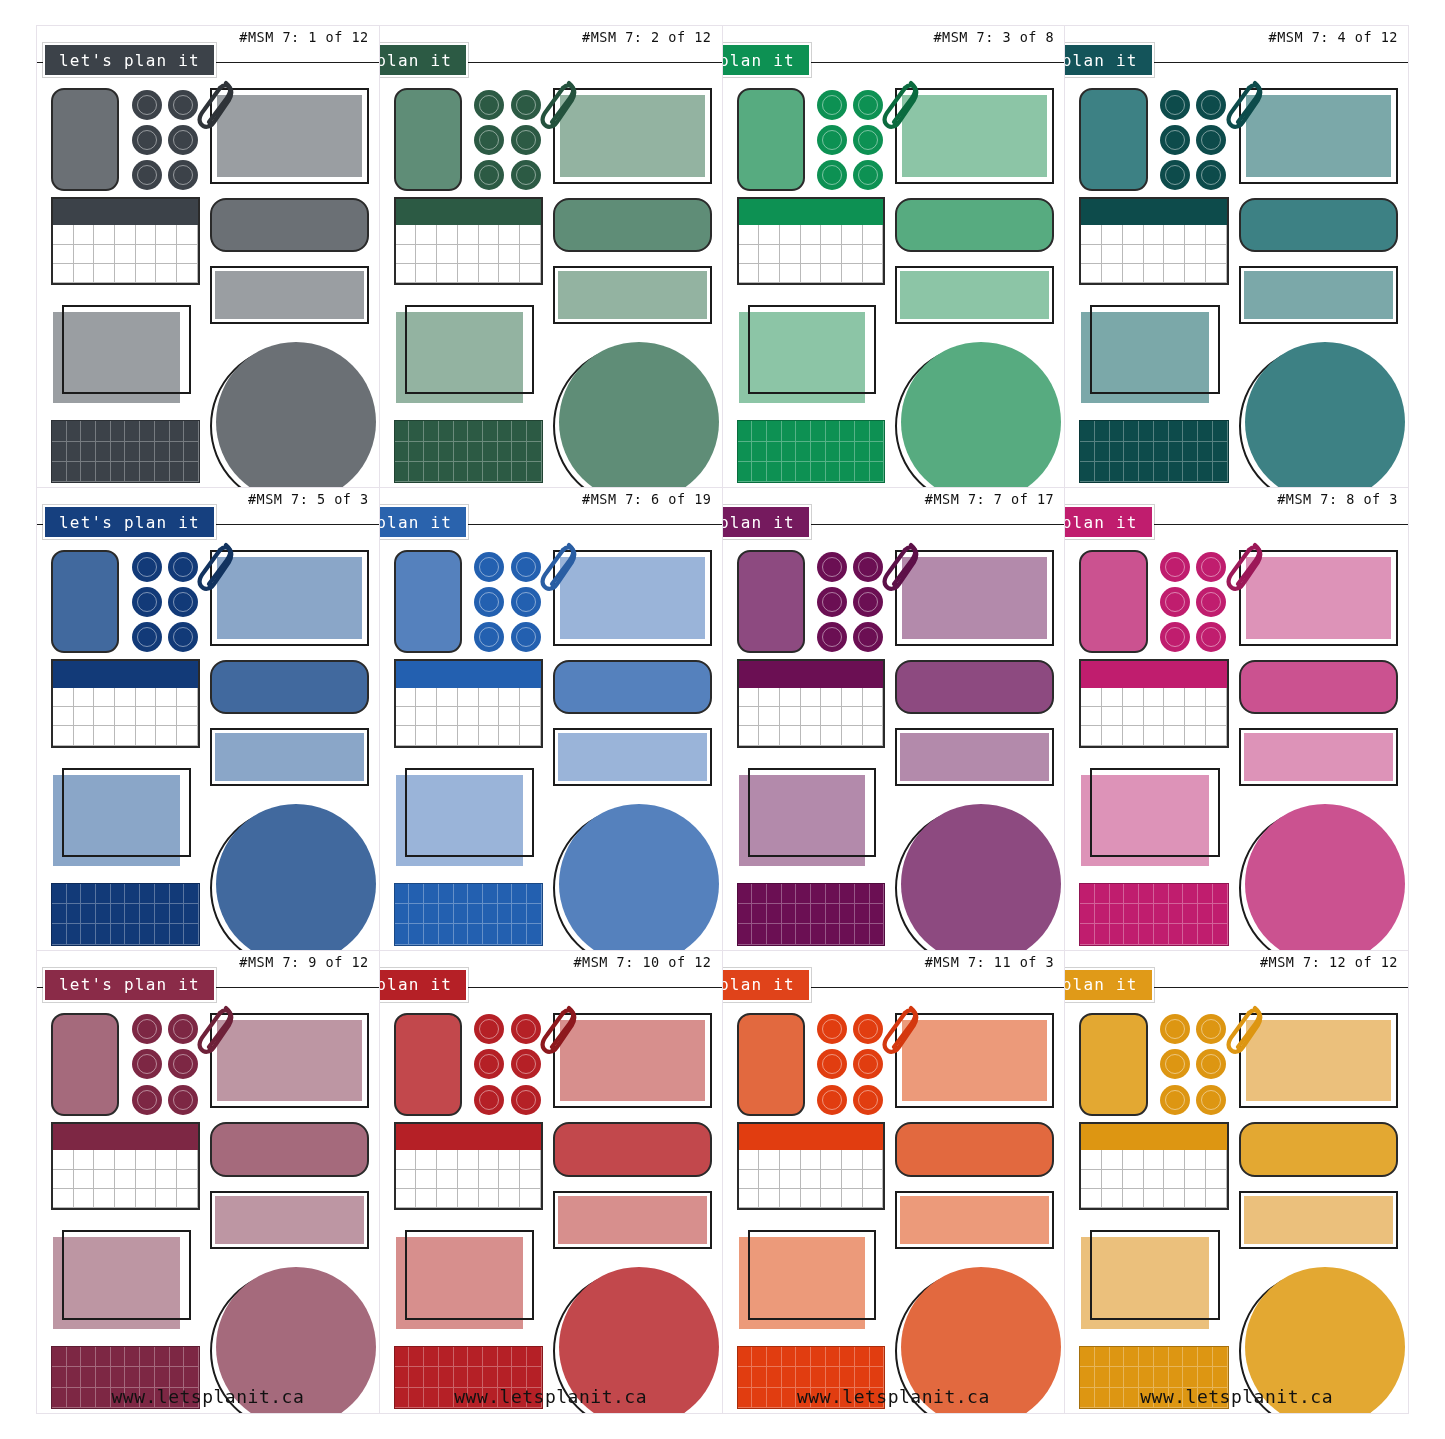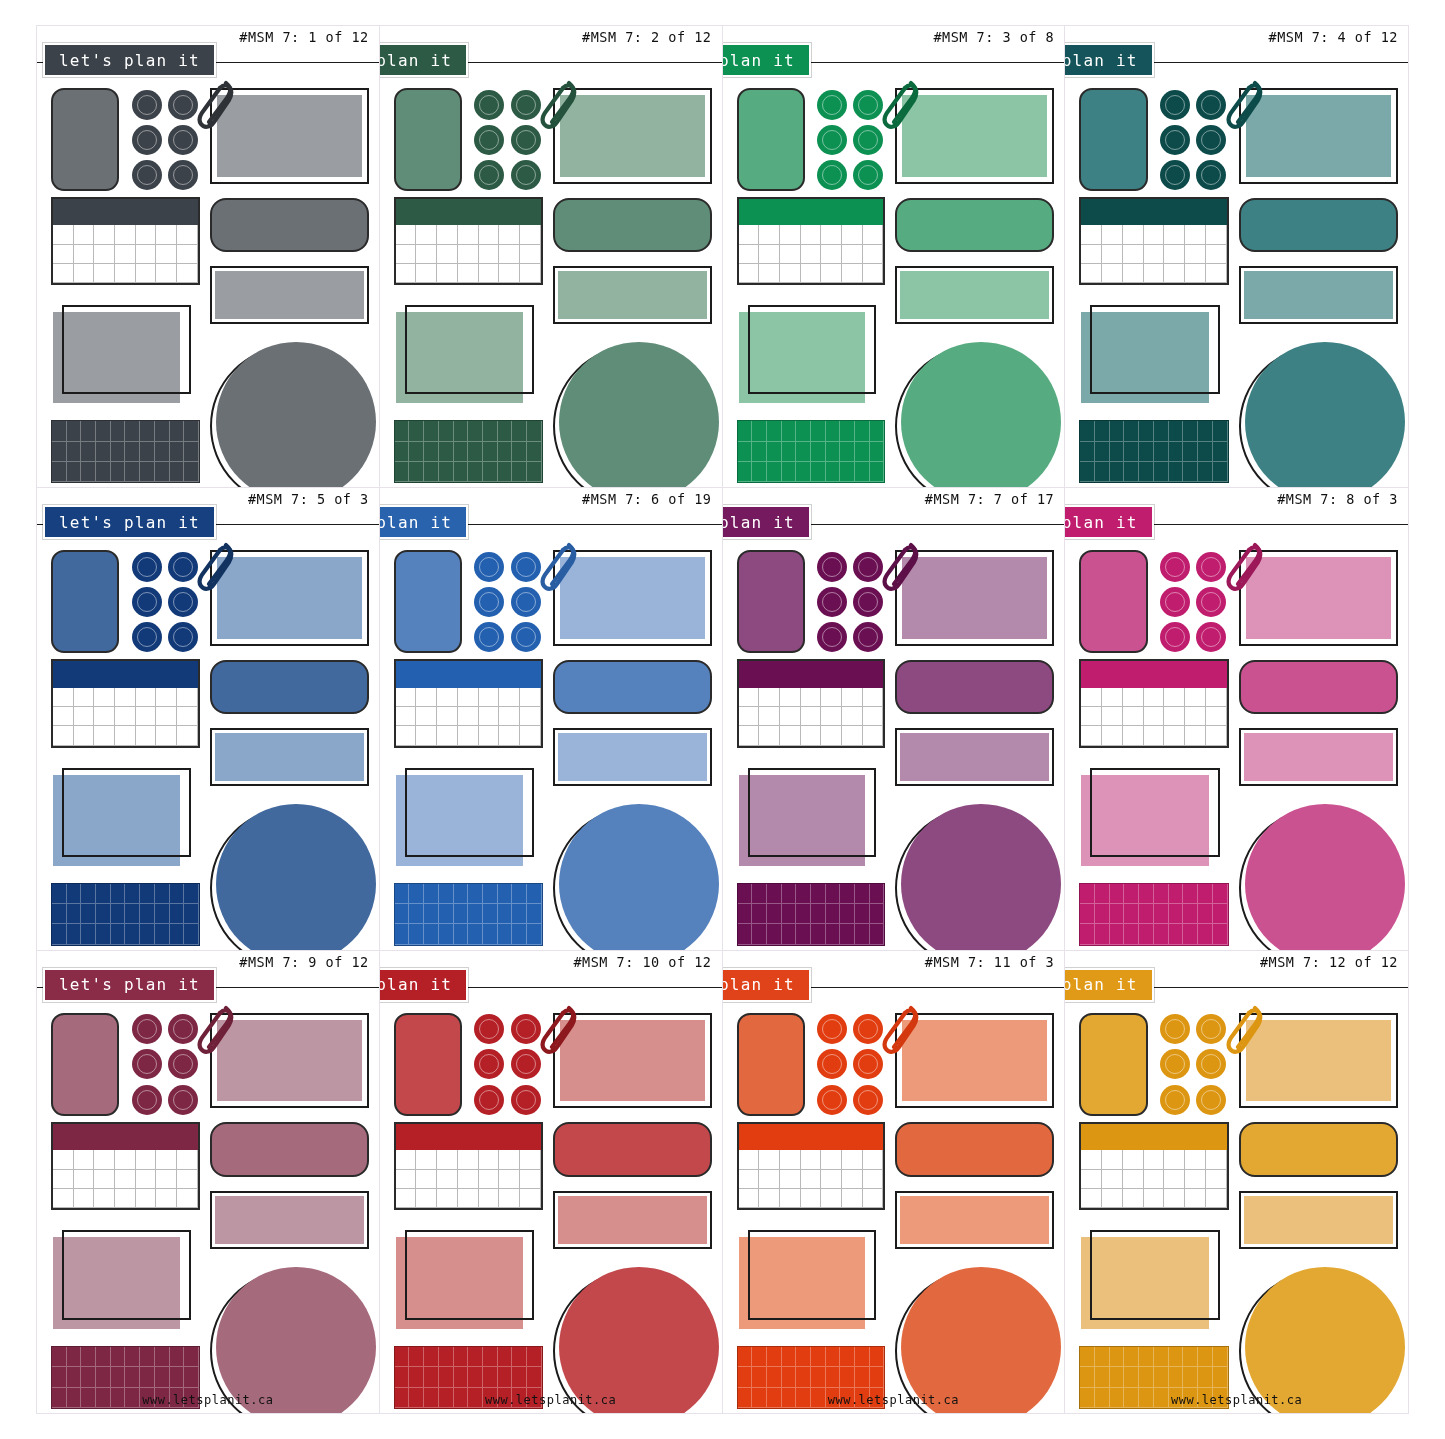--- a/index.html
+++ b/index.html
@@ -214,21 +214,21 @@
     left: 0px; top: 8px;
     width: 160px; height: 160px;
     border-radius: 50%;
     border: 2.6px solid #1b1b1b;
   }
 
   .footer {
     position: absolute;
     left: 0; right: 0; bottom: 6px;
     text-align: center;
-    font-size: 12px;
+    font-size: 18px;
     letter-spacing: 0.5px;
     color: #111;
   }
 </style>
 </head>
 <body>
 
 <div id="sheet">
     <div class="panel">
       <div class="phead">

